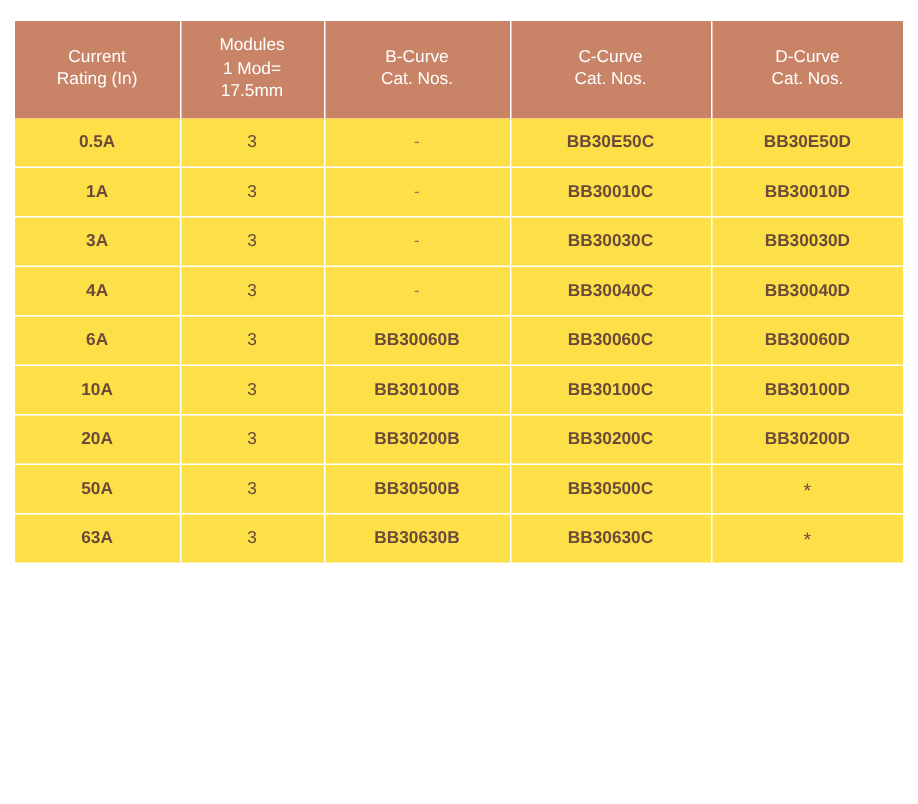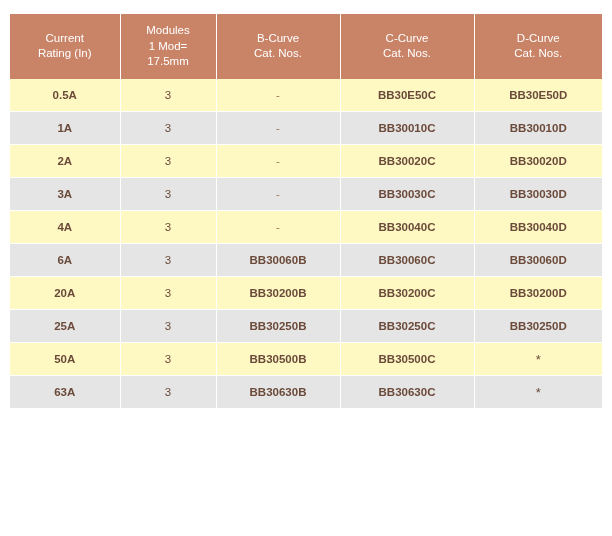--- a/index.html
+++ b/index.html
@@ -51,22 +51,22 @@
     vertical-align: middle;
     height: 33px;
     padding: 2px 4px;
     border-right: 1px solid #ffffff;
     border-bottom: 1px solid #ffffff;
     box-sizing: border-box;
     font-weight: bold;
   }
   tbody td:last-child { border-right: none; }
 
-  tbody tr.odd td { background: #fef9c3; }
-  tbody tr.even td { background: #e5e5e5; }
+  tbody tr.odd td { background: #fde047; }
+  tbody tr.even td { background: #fde047; }
 
   tbody td.mod {
     font-weight: normal;
     color: #6b4a3a;
   }
   tbody td.dash {
     font-weight: normal;
     color: #9b7460;
   }
   tbody td.star {
@@ -104,27 +104,20 @@
           <td>BB30E50C</td>
           <td>BB30E50D</td>
         </tr>
         <tr class="even">
           <td>1A</td>
           <td class="mod">3</td>
           <td class="dash">-</td>
           <td>BB30010C</td>
           <td>BB30010D</td>
         </tr>
-        <tr class="odd">
-          <td>2A</td>
-          <td class="mod">3</td>
-          <td class="dash">-</td>
-          <td>BB30020C</td>
-          <td>BB30020D</td>
-        </tr>
         <tr class="even">
           <td>3A</td>
           <td class="mod">3</td>
           <td class="dash">-</td>
           <td>BB30030C</td>
           <td>BB30030D</td>
         </tr>
         <tr class="odd">
           <td>4A</td>
           <td class="mod">3</td>
@@ -133,32 +126,32 @@
           <td>BB30040D</td>
         </tr>
         <tr class="even">
           <td>6A</td>
           <td class="mod">3</td>
           <td>BB30060B</td>
           <td>BB30060C</td>
           <td>BB30060D</td>
         </tr>
         <tr class="odd">
+          <td>10A</td>
+          <td class="mod">3</td>
+          <td>BB30100B</td>
+          <td>BB30100C</td>
+          <td>BB30100D</td>
+        </tr>
+        <tr class="odd">
           <td>20A</td>
           <td class="mod">3</td>
           <td>BB30200B</td>
           <td>BB30200C</td>
           <td>BB30200D</td>
-        </tr>
-        <tr class="even">
-          <td>25A</td>
-          <td class="mod">3</td>
-          <td>BB30250B</td>
-          <td>BB30250C</td>
-          <td>BB30250D</td>
         </tr>
         <tr class="odd">
           <td>50A</td>
           <td class="mod">3</td>
           <td>BB30500B</td>
           <td>BB30500C</td>
           <td class="star">*</td>
         </tr>
         <tr class="even">
           <td>63A</td>

